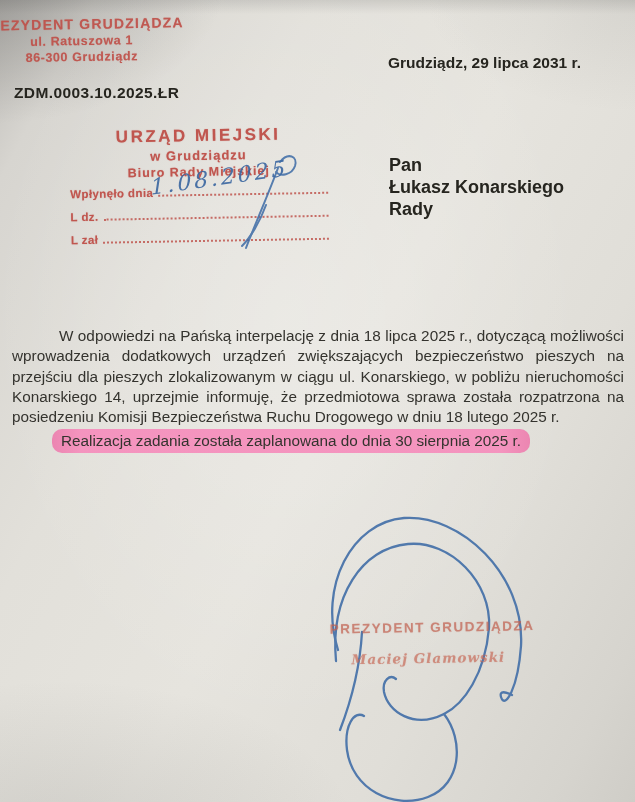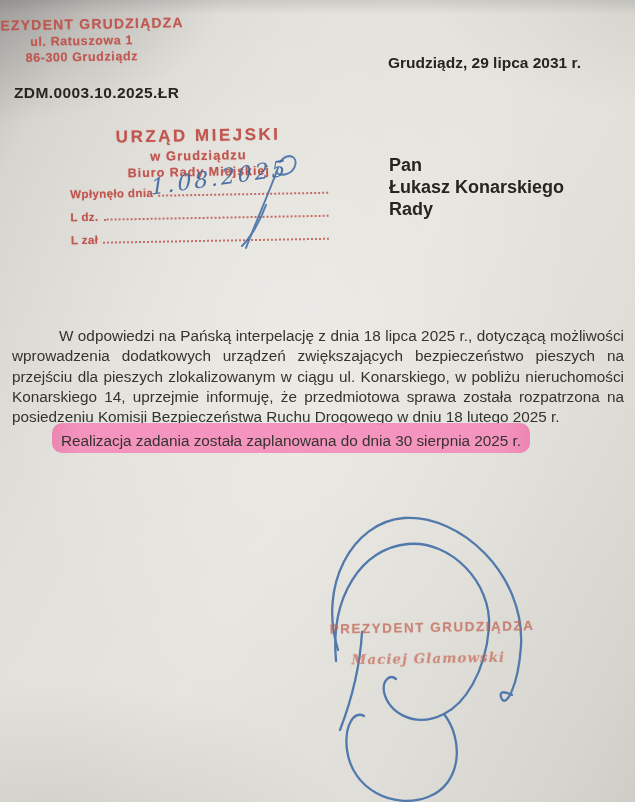--- a/index.html
+++ b/index.html
@@ -64,21 +64,21 @@
   
   .body-text{position:absolute;left:12px;top:299px;width:612px;color:#34332e;margin-top:27px;}
   .body-text p{
     margin:0;font-size:15.3px;line-height:20.3px;
     text-align:justify;text-indent:47px;
   }
   .hl-line{margin-top:3px;font-size:15.3px;line-height:21px;text-indent:40px;}
   .hl{
     background:linear-gradient(90deg, rgba(238,111,167,.8) 0%, rgba(245,144,189,.95) 6%, rgba(245,144,189,.95) 94%, rgba(238,111,167,.8) 100%);
     border-radius:10px;
-    padding:9px 9px 4px 9px;
+    padding:3px 9px 4px 9px;
     box-decoration-break:clone;
   }
 
   
   .signature{position:absolute;left:292px;top:498px;}
   .president-stamp{
     position:absolute;left:330px;top:620px;width:196px;text-align:center;
     color:rgba(193,96,80,.6);transform:rotate(-1deg);
     text-shadow:0 0 1px rgba(193,96,80,.35);
   }

